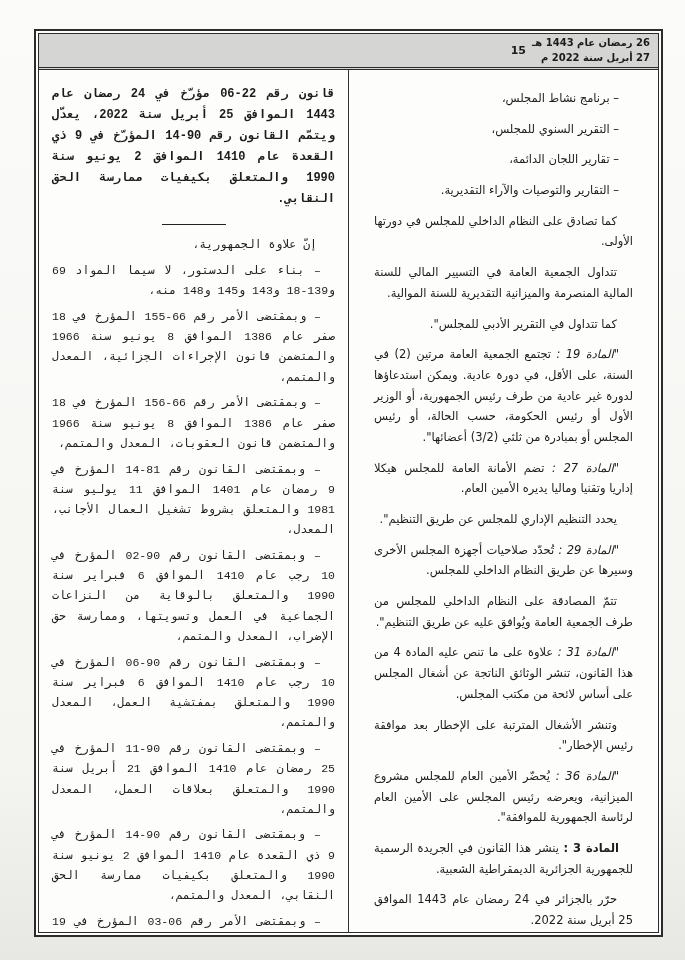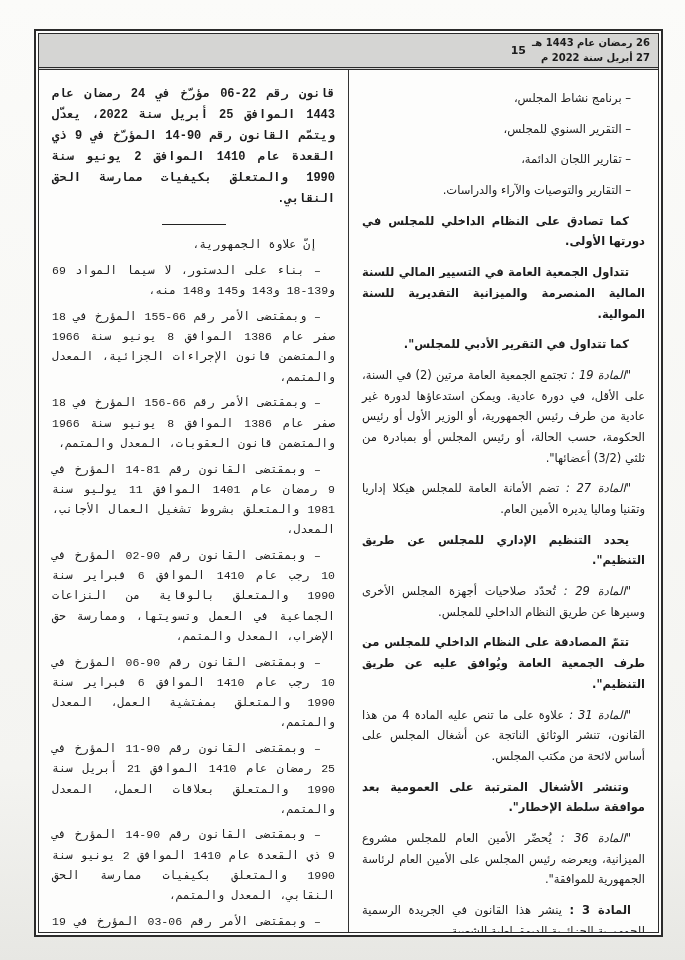--- a/index.html
+++ b/index.html
@@ -51,24 +51,24 @@
     flex:1;display:flex;align-items:stretch;overflow:hidden;
   }
   .col{
     flex:1;box-sizing:border-box;
     padding:8px 13px 6px 13px;
     text-align:justify;
   }
   .divider{
     width:1px;background:#333;margin:0;
   }
-  .blk{margin:10px 0;font-size:11.5px;line-height:1.8;}
+  .blk{margin:10px 12px;font-size:11.5px;line-height:1.8;}
   .col-left .blk{margin:5.5px 0;line-height:1.76;font-family:Liberation Mono, monospace;}
   .dash{text-indent:14px;}
-  .plain{text-indent:16px;font-weight:bold;}
+  .plain{text-indent:16px;}
   .article{text-indent:14px;}
   .article .lead{font-style:italic;}
   .article-bold{text-indent:14px;}
   .article-bold .lead{font-weight:bold;}
   .dateline{text-indent:16px;}
   .law-title{
     font-weight:bold;font-size:12px;line-height:1.85;
     margin:4px 0 2px 0;
   }
   .rule{
@@ -90,31 +90,31 @@
           <div>27 أبريل سنة 2022 م</div>
         </div>
         <div class="header-pagenum">15</div>
       </div>
 
       <div class="body">
         <div class="col col-right" id="col-right">
             <p class="blk dash">– برنامج نشاط المجلس،</p>
             <p class="blk dash">– التقرير السنوي للمجلس،</p>
             <p class="blk dash">– تقارير اللجان الدائمة،</p>
-            <p class="blk dash">– التقارير والتوصيات والآراء والدراسات.</p>
+            <p class="blk dash">– التقارير والتوصيات والآراء التقديرية.</p>
             <p class="blk plain">كما تصادق على النظام الداخلي للمجلس في دورتها الأولى.</p>
             <p class="blk plain">تتداول الجمعية العامة في التسيير المالي للسنة المالية المنصرمة والميزانية التقديرية للسنة الموالية.</p>
             <p class="blk plain">كما تتداول في التقرير الأدبي للمجلس".</p>
             <p class="blk article"><span class="lead">"المادة 19 :</span> تجتمع الجمعية العامة مرتين (2) في السنة، على الأقل، في دورة عادية. ويمكن استدعاؤها لدورة غير عادية من طرف رئيس الجمهورية، أو الوزير الأول أو رئيس الحكومة، حسب الحالة، أو رئيس المجلس أو بمبادرة من ثلثي (3/2) أعضائها".</p>
             <p class="blk article"><span class="lead">"المادة 27 :</span> تضم الأمانة العامة للمجلس هيكلا إداريا وتقنيا وماليا يديره الأمين العام.</p>
             <p class="blk plain">يحدد التنظيم الإداري للمجلس عن طريق التنظيم".</p>
             <p class="blk article"><span class="lead">"المادة 29 :</span> تُحدّد صلاحيات أجهزة المجلس الأخرى وسيرها عن طريق النظام الداخلي للمجلس.</p>
             <p class="blk plain">تتمّ المصادقة على النظام الداخلي للمجلس من طرف الجمعية العامة ويُوافق عليه عن طريق التنظيم".</p>
             <p class="blk article"><span class="lead">"المادة 31 :</span> علاوة على ما تنص عليه المادة 4 من هذا القانون، تنشر الوثائق الناتجة عن أشغال المجلس على أساس لائحة من مكتب المجلس.</p>
-            <p class="blk plain">وتنشر الأشغال المترتبة على العمومية بعد موافقة سلطة الإخطار".</p>
+            <p class="blk plain">وتنشر الأشغال المترتبة على الإخطار بعد موافقة رئيس الإخطار".</p>
             <p class="blk article"><span class="lead">"المادة 36 :</span> يُحضّر الأمين العام للمجلس مشروع الميزانية، ويعرضه رئيس المجلس على الأمين العام لرئاسة الجمهورية للموافقة".</p>
             <p class="blk article-bold"><span class="lead">المادة 3 :</span> ينشر هذا القانون في الجريدة الرسمية للجمهورية الجزائرية الديمقراطية الشعبية.</p>
             <p class="blk dateline">حرّر بالجزائر في 24 رمضان عام 1443 الموافق 25 أبريل سنة 2022.</p>
           </div>
         <div class="divider"></div>
         <div class="col col-left" id="col-left">
             <p class="blk law-title">قانون رقم 22-06 مؤرّخ في 24 رمضان عام 1443 الموافق 25 أبريل سنة 2022، يعدّل ويتمّم القانون رقم 90-14 المؤرّخ في 9 ذي القعدة عام 1410 الموافق 2 يونيو سنة 1990 والمتعلق بكيفيات ممارسة الحق النقابي.</p>
             <div class="rule"></div>
             <p class="blk intro">إنّ علاوة الجمهورية،</p>
             <p class="blk dash">– بناء على الدستور، لا سيما المواد 69 و139-18 و143 و145 و148 منه،</p>

